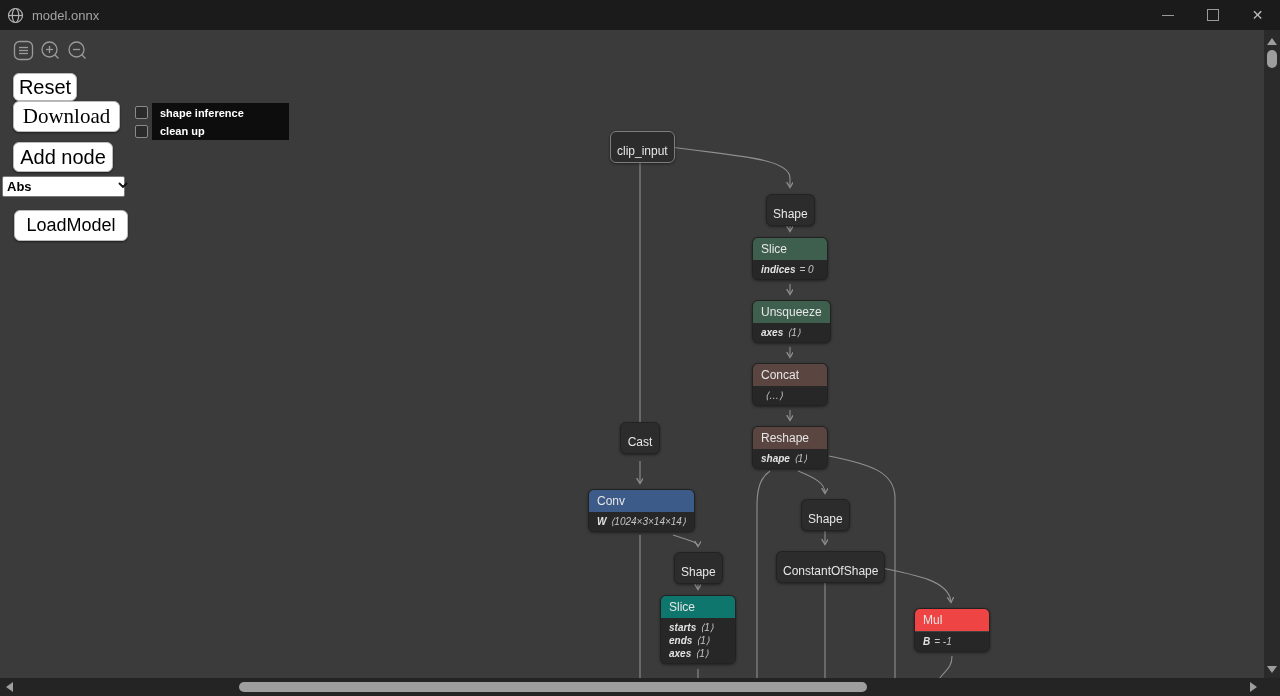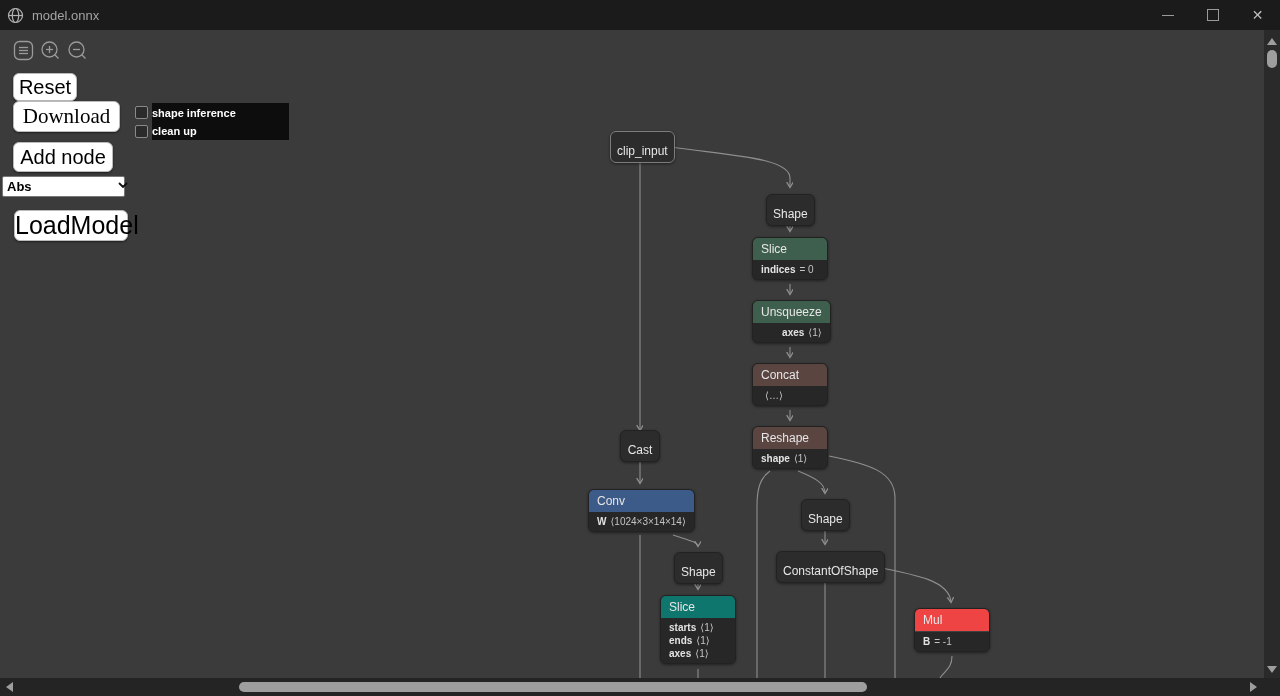--- a/index.html
+++ b/index.html
@@ -27,41 +27,41 @@
   .node{
     position:absolute;border-radius:6px;background:#2c2c2c;
     border:1px solid #222;box-shadow:0 1px 3px rgba(0,0,0,.45);
     color:#e6e6e6;font-size:12px;box-sizing:border-box;cursor:default;
   }
   .node.io{border:1px solid #7d7d7d;}
   .node .plain-label{display:block;height:22px;line-height:22px;text-align:center;padding:0 6px;white-space:nowrap;margin-top:8px;}
   .node .hdr{
     height:22px;line-height:22px;padding:0 8px;border-radius:5px 5px 0 0;white-space:nowrap;
   }
-  .node .bdy{background:#272727;border-radius:0 0 5px 5px;padding:3px 0;}
+  .node .bdy{background:#272727;border-radius:0 0 5px 5px;padding:3px 0;font-style:italic;}
   .node .bdy.divided{border-top:1px solid #414141;}
   .attr-row{padding:1px 8px;font-size:10px;white-space:nowrap;color:#c9c9c9;}
   .attr-row .attr-name{font-weight:bold;color:#e3e3e3;}
   .attr-row .attr-val{margin-left:4px;color:#c4c4c4;}
   
   .view-toolbar{position:absolute;left:13px;top:12px;display:flex;gap:6px;}
   .tool-btn{width:21px;height:21px;display:flex;align-items:center;justify-content:center;cursor:default;}
   
   .ctl-btn{
     position:absolute;background:#ffffff;color:#000;border:1px solid #bbb;
     border-radius:6px;font-size:20px;font-family:"Liberation Sans",sans-serif;
     box-shadow:0 1px 2px rgba(0,0,0,.5);text-align:center;padding:0;cursor:default;
   }
   .chk-box{
     position:absolute;width:13px;height:13px;appearance:none;-webkit-appearance:none;
     background:#2b2b2b;border:1px solid #8a8a8a;border-radius:2px;margin:0;cursor:default;
   }
   .chk-strip{
     position:absolute;left:152px;width:137px;background:#0d0d0d;color:#ffffff;
-    font-size:11px;font-weight:bold;display:flex;align-items:center;padding-left:0;
+    font-size:11px;font-weight:bold;display:flex;align-items:center;padding-left:8px;
     box-sizing:border-box;
   }
   .op-select{
     position:absolute;left:0;top:30px;width:123px;height:21px;background:#fff;color:#000;
     border:1px solid #777;border-radius:2px;font-size:13px;font-weight:bold;
     font-family:"Liberation Sans",sans-serif;padding:0 4px;appearance:none;-webkit-appearance:none;
   }
   .select-chevron{position:absolute;left:104px;top:33px;pointer-events:none;color:#222;font-size:12px;}
   
   .vscroll{position:absolute;top:30px;right:0;width:16px;height:648px;background:#2a2a2a;}
@@ -134,39 +134,39 @@
       </div>
       <div class="node" style="left: 766px; top: 164px; min-width: 48px;">
         <span class="plain-label">Shape</span>
       </div>
       <div class="node" style="left: 752px; top: 207px; min-width: 76px;">
         <div class="hdr" style="background: rgb(63, 95, 78);">Slice</div>
         <div class="bdy">
           <div class="attr-row"><span class="attr-name">indices</span><span class="attr-val">= 0</span></div>
         </div>
       </div>
-      <div class="node" style="left: 752px; top: 270px; min-width: 76px; text-align: right;">
+      <div class="node" style="left: 752px; top: 270px; min-width: 76px;">
         <div class="hdr" style="background: rgb(63, 95, 78);">Unsqueeze</div>
         <div class="bdy">
           <div class="attr-row"><span class="attr-name">axes</span><span class="attr-val">⟨1⟩</span></div>
         </div>
       </div>
       <div class="node" style="left: 752px; top: 333px; min-width: 76px;">
         <div class="hdr" style="background: rgb(90, 69, 64);">Concat</div>
         <div class="bdy">
           <div class="attr-row"><span class="attr-val">⟨…⟩</span></div>
         </div>
       </div>
       <div class="node" style="left: 752px; top: 396px; min-width: 76px;">
         <div class="hdr" style="background: rgb(90, 69, 64);">Reshape</div>
         <div class="bdy">
           <div class="attr-row"><span class="attr-name">shape</span><span class="attr-val">⟨1⟩</span></div>
         </div>
       </div>
-      <div class="node" style="left: 620px; top: 400px; min-width: 40px;">
+      <div class="node" style="left: 620px; top: 392px; min-width: 40px;">
         <span class="plain-label">Cast</span>
       </div>
       <div class="node" style="left: 588px; top: 459px; min-width: 105px;">
         <div class="hdr" style="background: rgb(61, 91, 136);">Conv</div>
         <div class="bdy">
           <div class="attr-row"><span class="attr-name">W</span><span class="attr-val">⟨1024×3×14×14⟩</span></div>
         </div>
       </div>
       <div class="node" style="left: 674px; top: 522px; min-width: 48px;">
         <span class="plain-label">Shape</span>
@@ -234,21 +234,21 @@
   <input type="checkbox" class="chk-box" style="left: 135px; top: 95px;">
   <div class="chk-strip" style="top:92px;height:18px;">clean up</div>
 
   <select class="op-select" style="left:2px;top:146px;"><option>Abs</option></select>
   <span class="select-chevron" style="left:117px;top:149px;">
     <svg width="12" height="12" viewBox="0 0 12 12" fill="none" stroke="#111" stroke-width="1.8" stroke-linecap="round">
       <path d="M2.5 4.5 L6 8 L9.5 4.5"></path>
     </svg>
   </span>
 
-  <button class="ctl-btn" style="left:14px;top:180px;width:114px;height:31px;font-size:25px;">LoadModel</button>
+  <button class="ctl-btn" style="left:14px;top:180px;width:114px;height:31px;font-size:18px;">LoadModel</button>
 </div>
 
 <div class="vscroll">
   <span class="scroll-arrow arr-up" style="left:3px;top:8px;"></span>
   <div class="vthumb"></div>
   <span class="scroll-arrow arr-down" style="left:3px;top:636px;"></span>
 </div>
 <div class="hscroll">
   <span class="scroll-arrow arr-left" style="left:6px;top:4px;"></span>
   <div class="hthumb"></div>

